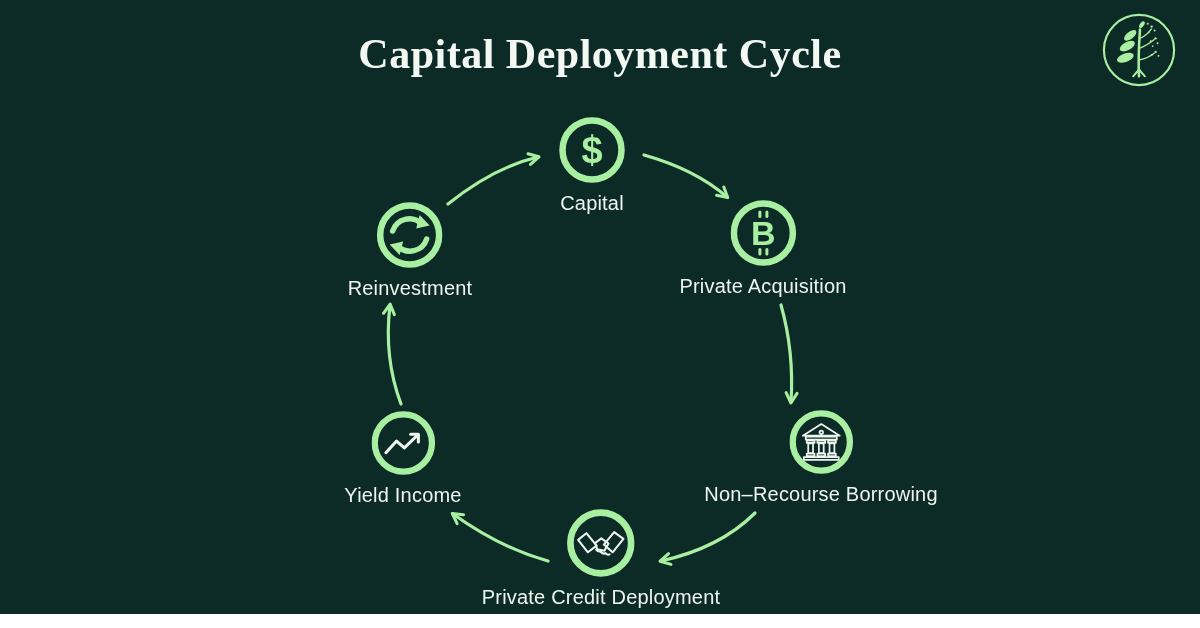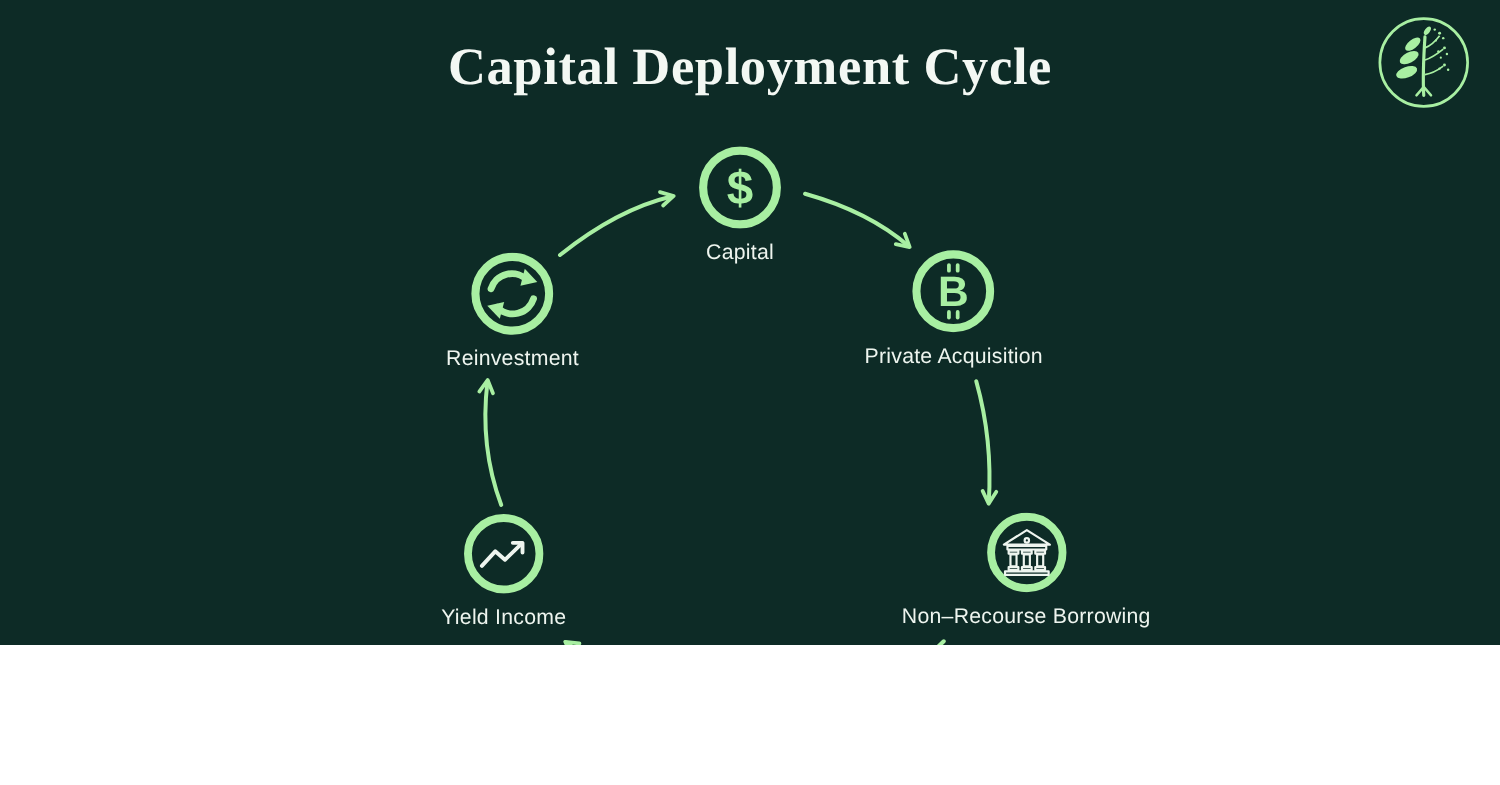--- a/index.html
+++ b/index.html
@@ -1,18 +1,18 @@
 <!DOCTYPE html>
 <html><head>
 <meta charset="utf-8">
 <style>
   html,body{margin:0;padding:0;}
   .canvas{
     position:relative;
-    width:1200px;height:516px;
+    width:1200px;height:614px;
     background:#0d2b26;
     overflow:hidden;
     font-family:"Liberation Sans", sans-serif;
   }
   .title{
     position:absolute;
     left:0; top:30px; width:1200px;
     text-align:center;
     margin:0;
     font-family:"Liberation Serif", serif;
@@ -31,21 +31,21 @@
   .node{
     position:absolute;
     display:flex;
     flex-direction:column;
     align-items:center;
     gap:9px;
     transform:translateX(-50%);
   }
   .node .label{
     color:#eef5ef;
-    font-size:17px;
+    font-size:20px;
     letter-spacing:0.2px;
     white-space:nowrap;
   }
   .n-capital  {left:592px; top:117px;}
   .n-bitcoin  {left:763px; top:200px;}
   .n-bank     {left:780px; top:410px;margin-left:41px;}
   .n-handshake{left:601px; top:509px;}
   .n-yield    {left:403px; top:411px;}
   .n-reinvest {left:410px; top:202px;}
 </style>
@@ -135,20 +135,34 @@
           <rect x="29" y="45" width="8" height="2.5"></rect>
         <rect x="40" y="31.5" width="8" height="2.5"></rect>
           <rect x="41.5" y="34.5" width="5" height="10"></rect>
           <rect x="40" y="45" width="8" height="2.5"></rect>
         <rect x="15" y="48.5" width="36" height="3"></rect>
       </g>
     </svg>
     <span class="label">Non–Recourse Borrowing</span>
   </div>
 
+  <div class="node n-handshake">
+    <svg width="68" height="68" viewBox="0 0 66 66">
+      <circle cx="33" cy="33" r="29.5" fill="none" stroke="#a8efa2" stroke-width="6.5"></circle>
+      <g fill="none" stroke="#eef5ef" stroke-width="2" stroke-linejoin="round" stroke-linecap="round">
+        <path d="M11,30 L19,23.5 L29,35.5 L20.5,42 Z"></path>
+        <path d="M55,29 L46,22.5 L36,34.5 L44.5,42 Z"></path>
+        <path d="M27.5,33 L33.5,28.5 L40.5,33.5 L36.5,40.5 L29.5,39 Z"></path>
+        <path d="M28.5,39.5 q2,2.5 4.5,1.5"></path>
+        <path d="M33,41.5 q2,2.5 4.5,1.5"></path>
+        <path d="M37.5,43 q2,2 4,1"></path>
+      </g>
+    </svg>
+    <span class="label">Private Credit Deployment</span>
+  </div>
 
   <div class="node n-reinvest">
     <svg width="66" height="66" viewBox="0 0 66 66">
       <circle cx="33" cy="33" r="29.5" fill="none" stroke="#a8efa2" stroke-width="6.5"></circle>
       <path d="M16,29 A17.5,17.5 0 0 1 45,22" fill="none" stroke="#a8efa2" stroke-width="5.5" stroke-linecap="round"></path>
       <polygon points="43,13 53,23.5 39.5,26.5" fill="#a8efa2"></polygon>
       <path d="M50,37 A17.5,17.5 0 0 1 21,44" fill="none" stroke="#a8efa2" stroke-width="5.5" stroke-linecap="round"></path>
       <polygon points="23,53 13,42.5 26.5,39.5" fill="#a8efa2"></polygon>
     </svg>
     <span class="label">Reinvestment</span>

